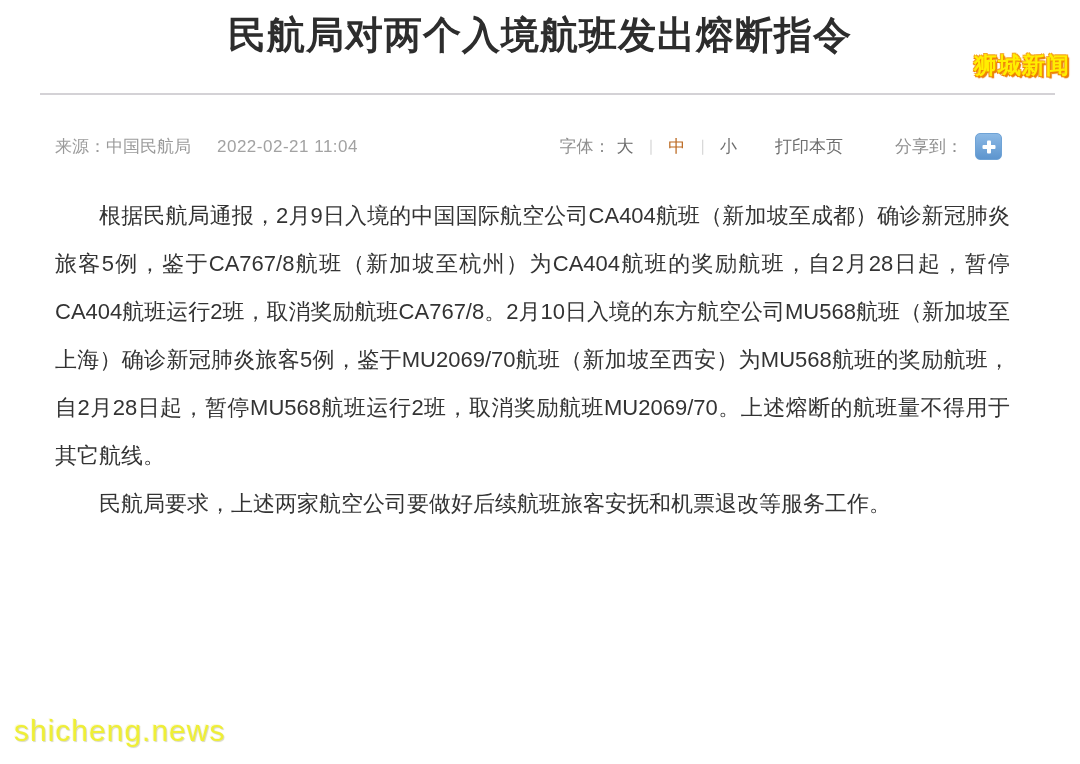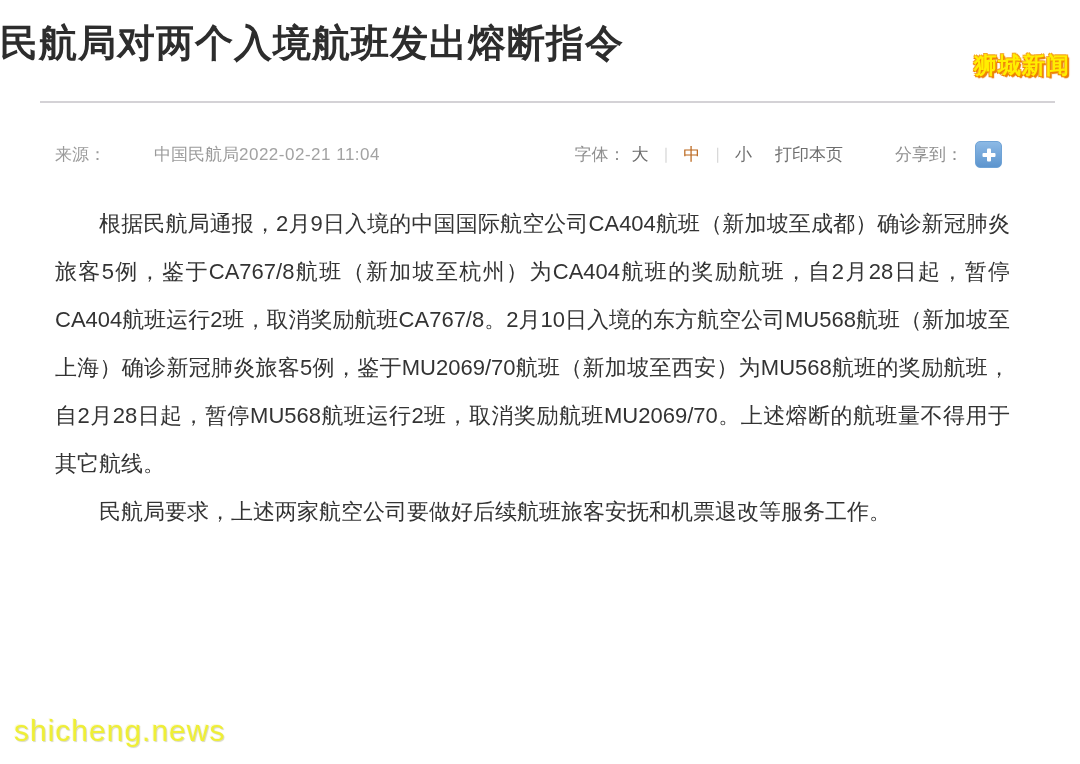--- a/index.html
+++ b/index.html
@@ -6,22 +6,22 @@
   html, body { background: #ffffff; }
   .page {
     position: relative;
     width: 1080px;
     height: 764px;
     background: #ffffff;
     overflow: hidden;
     font-family: "Liberation Sans", "DejaVu Sans", sans-serif;
   }
   .article-title {
-    margin-top: 18px;
-    text-align: left;
+    margin-top: 10px;
+    text-align: center;
     font-size: 38px;
     font-weight: 700;
     color: #2d2d2d;
     letter-spacing: 1px;
     line-height: 50px;
   }
   .brand-top-right {
     position: absolute;
     top: 14px;
     right: 10px;
@@ -45,32 +45,32 @@
   .meta-row {
     display: flex;
     justify-content: space-between;
     align-items: center;
     margin: 38px 78px 0 55px;
     font-size: 17px;
     color: #9b9b9b;
   }
   .meta-left { display: flex; align-items: center; }
   .meta-source-label { color: #9b9b9b; }
-  .meta-source { color: #9b9b9b; margin-left: 48px; }
-  .meta-date { color: #a2a2a2; letter-spacing: 0.5px; }
+  .meta-source { color: #9b9b9b; }
+  .meta-date { margin-left: 26px; color: #a2a2a2; letter-spacing: 0.5px; }
   .meta-right { display: flex; align-items: center; text-align: right; }
   .font-label { color: #8f8f8f; }
   .font-size-option {
     color: #6e6e6e;
     margin: 0 6px;
     cursor: pointer;
   }
   .font-size-option.active { color: #bc6a22; }
   .sep { color: #cccccc; margin: 0 4px; font-size: 15px; }
-  .print-link { margin-left: 17px; color: #6e6e6e; cursor: pointer; }
+  .print-link { margin-left: 32px; color: #6e6e6e; cursor: pointer; }
   .share-label { margin-left: 52px; color: #8f8f8f; }
   .share-button {
     position: relative;
     margin-left: 12px;
     width: 27px;
     height: 27px;
     border-radius: 5px;
     border: 1px solid #6fa3d6;
     background: linear-gradient(#8cb9e5, #5d95ce);
     cursor: pointer;

